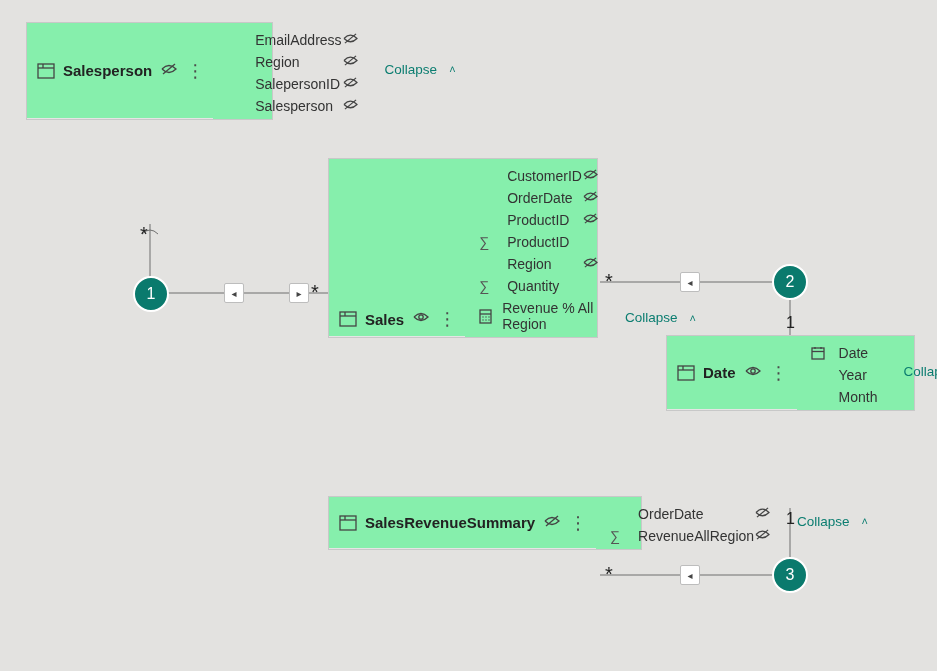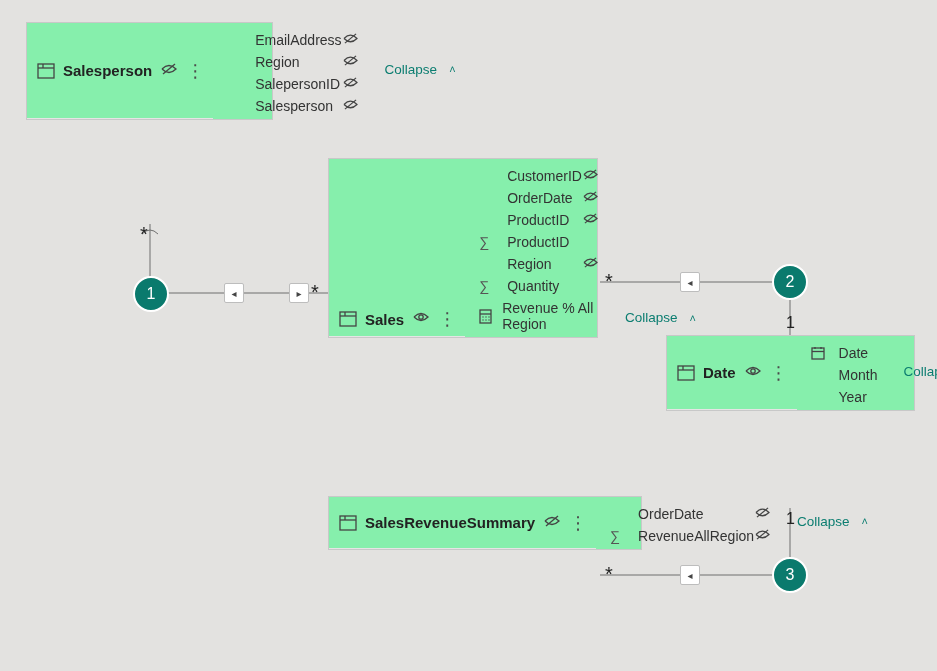--- a/index.html
+++ b/index.html
@@ -257,25 +257,25 @@
             <rect x="1" y="2" width="12" height="11" class="icon-stroke"></rect>
             <line x1="1" y1="5.5" x2="13" y2="5.5" class="icon-stroke"></line>
             <line x1="4" y1="1" x2="4" y2="3" class="icon-stroke"></line>
             <line x1="10" y1="1" x2="10" y2="3" class="icon-stroke"></line>
           </svg>
         </span>
         <span class="field-label">Date</span>
       </div>
     <div class="field-row">
         <span class="field-icon"></span>
+        <span class="field-label">Year</span>
+      </div>
+    <div class="field-row">
+        <span class="field-icon"></span>
         <span class="field-label">Month</span>
-      </div>
-    <div class="field-row">
-        <span class="field-icon"></span>
-        <span class="field-label">Year</span>
       </div>
   </div>
   <span class="collapse-link">
       <span>Collapse</span>
       <span class="collapse-caret">˄</span>
     </span>
 </div>
 
 <div class="table-card" style="left:328px; top:496px; width:314px;">
   <div class="table-header">

